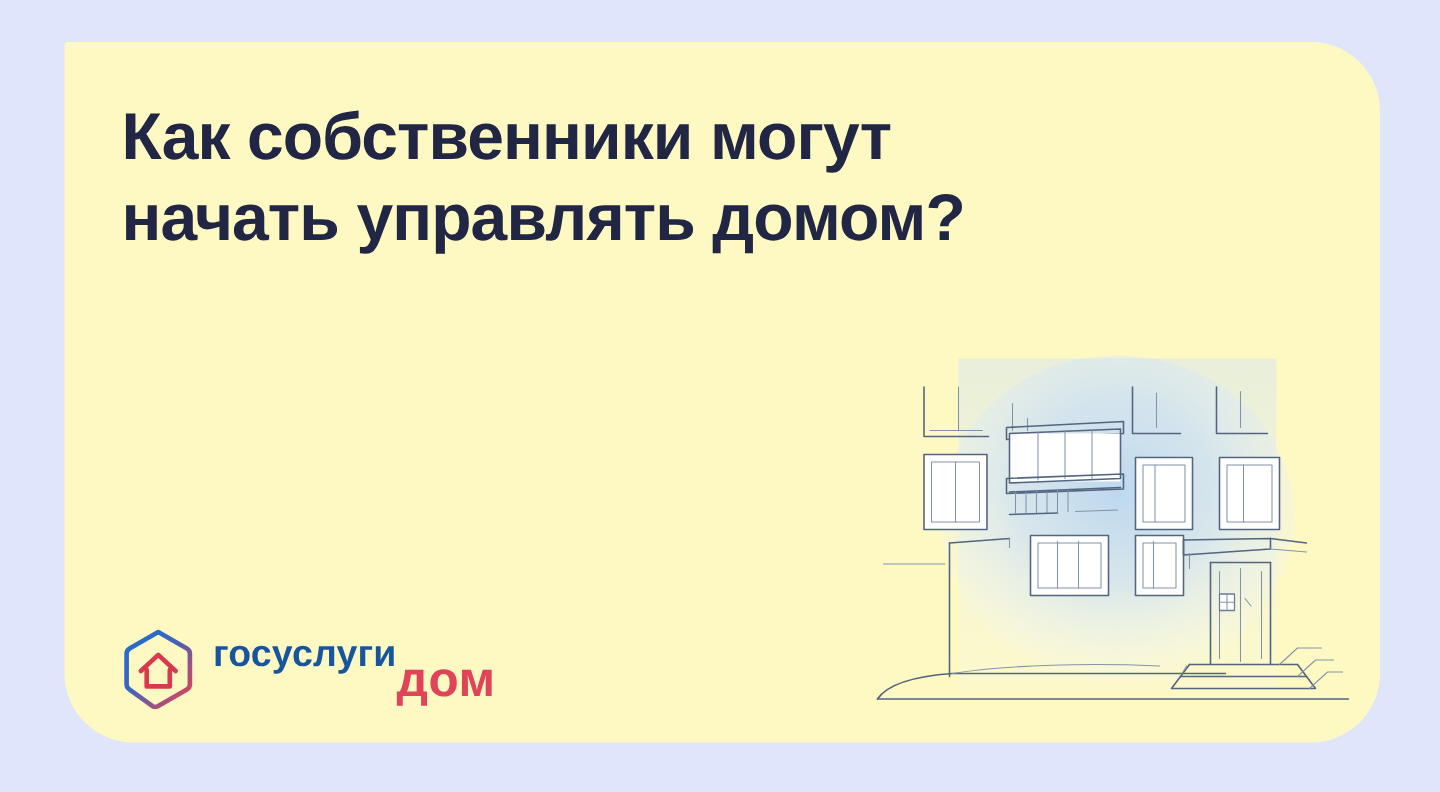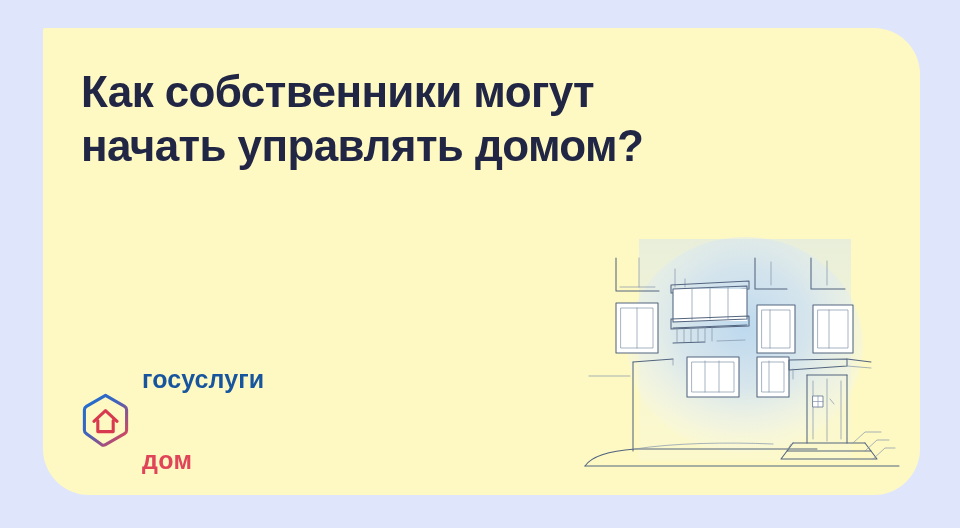--- a/index.html
+++ b/index.html
@@ -54,33 +54,32 @@
     gap: 12px;
   }
   .logo-mark {
     width: 49px;
     height: 54px;
     flex: 0 0 auto;
     display: block;
   }
   .logo-text {
     display: flex;
-    flex-direction: column;
+    flex-direction: row;
     line-height: 1;
-    gap: 44px;
   }
   .logo-text .line1 {
     color: #17559e;
     font-size: 25px;
     font-weight: 700;
     letter-spacing: 0.1px;
   }
   .logo-text .line2 {
     color: #e04459;
-    font-size: 25px;
+    font-size: 33px;
     font-weight: 700;
     letter-spacing: 0.4px;
     margin-top: 12px;
   }
 
   
   .illustration {
     position: absolute;
     right: 13px;
     bottom: 8px;

